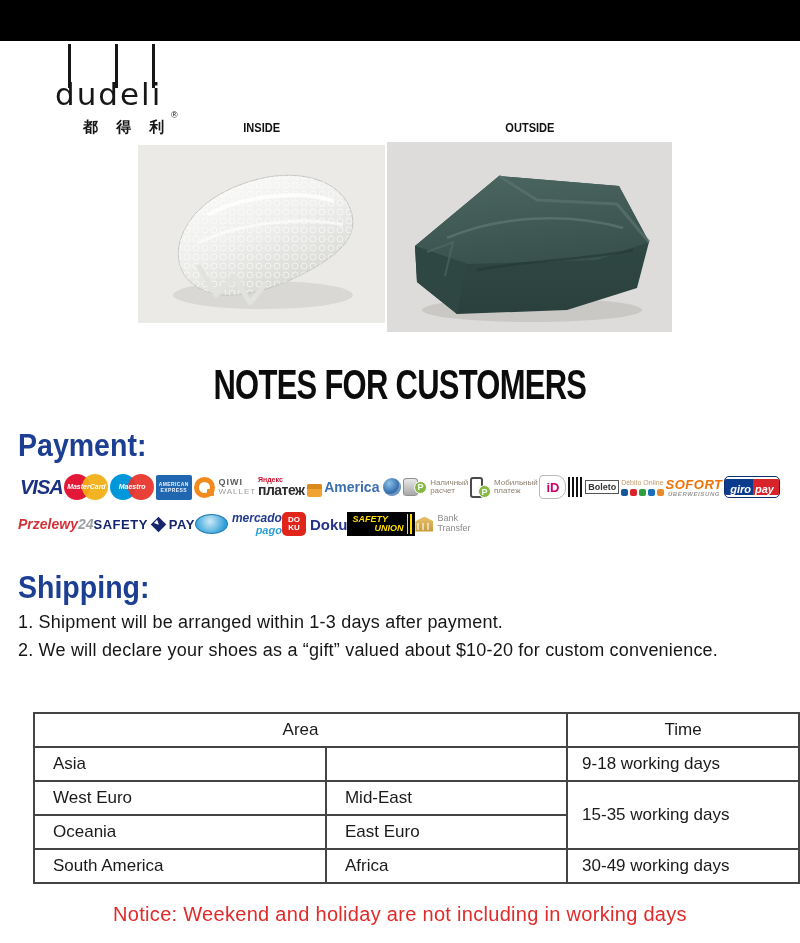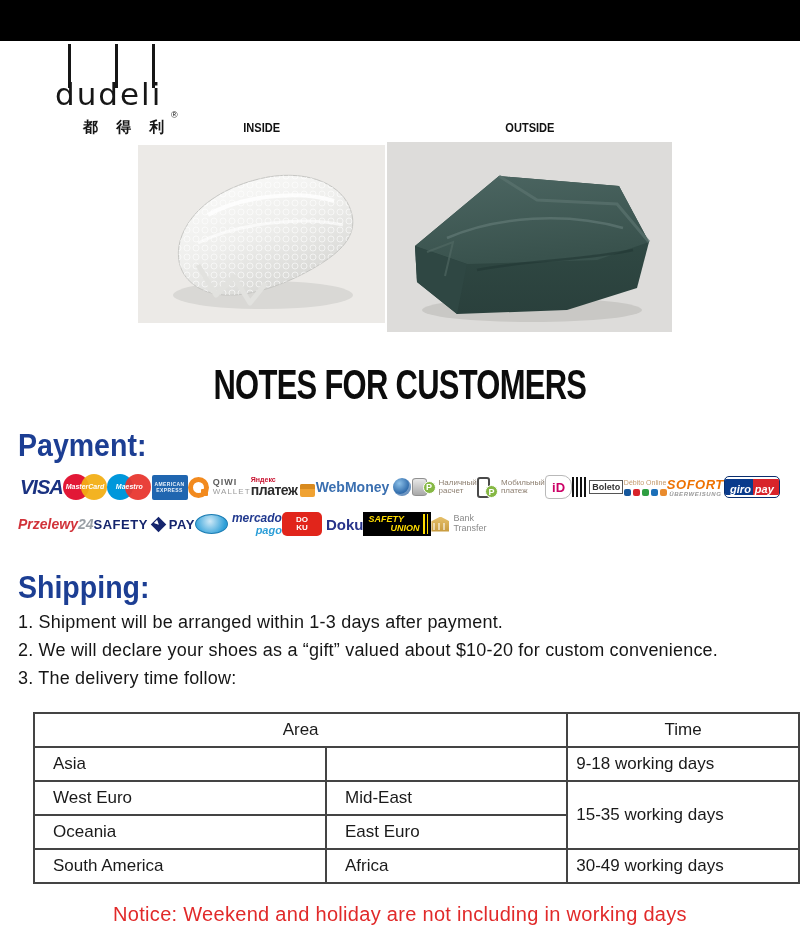--- a/index.html
+++ b/index.html
@@ -111,21 +111,21 @@
   .safetypay { font-weight:900; font-size:13px; color:#15256d; letter-spacing:.5px; }
   .diamond { width:11px; height:11px; background:#15256d; transform:rotate(45deg); margin:0 5px; position:relative; }
   .diamond::after { content:""; position:absolute; inset:3px; background:#fff; transform:translateX(-2px); clip-path:polygon(0 0,100% 50%,0 100%); }
 
   .mercado { gap:4px; }
   .mp-oval { width:33px; height:20px; border-radius:50%; background:radial-gradient(circle at 45% 35%, #cfe9f7, #2d9fd8 75%); border:1px solid #1d7db3; }
   .mercado .t1 { font-style:italic; font-weight:900; font-size:12px; color:#223a8f; }
   .mercado .t2 { font-style:italic; font-weight:900; font-size:11px; color:#2d9fd8; align-self:flex-end; }
 
   .doku { gap:4px; }
-  .doku-box { width:40px; height:24px; background:#e1251b; border-radius:5px; color:#fff; display:flex; flex-direction:column; align-items:center; justify-content:center; font-weight:900; font-size:8px; line-height:1; }
+  .doku-box { width:24px; height:24px; background:#e1251b; border-radius:5px; color:#fff; display:flex; flex-direction:column; align-items:center; justify-content:center; font-weight:900; font-size:8px; line-height:1; }
   .doku .lbl { font-weight:700; font-size:15px; color:#28348a; }
 
   .wu { position:relative; width:68px; height:24px; background:#000; display:flex; flex-direction:column; align-items:flex-start; justify-content:center; padding-left:5px; }
   .wu span { font-style:italic; font-weight:900; font-size:9px; color:#ffdd00; line-height:1.05; }
   .wu .wu2 { align-self:flex-end; margin-right:12px; }
   .wu-bars { position:absolute; right:2px; top:2px; bottom:2px; width:6px; background:repeating-linear-gradient(90deg,#ffdd00 0 1.5px,#000 1.5px 3.5px); }
 
   .bank { gap:4px; }
   .bank-icon { width:18px; height:15px; background:linear-gradient(#e6c06a,#c79a3d); clip-path:polygon(50% 0,100% 32%,100% 100%,0 100%,0 32%); position:relative; }
   .bank-icon::after { content:""; position:absolute; left:2px; right:2px; top:6px; bottom:2px; background:repeating-linear-gradient(90deg, rgba(255,255,255,.55) 0 2px, transparent 2px 5px); }
@@ -133,21 +133,21 @@
 
   
   .ship-list { position:absolute; left:18px; top:612px; width:770px; color:#161616; }
   .ship-list div { font-size:18px; letter-spacing:.2px; margin-bottom:7px; font-weight:500; }
 
   
   .dtable { position:absolute; left:33px; top:712px; border-collapse:collapse; table-layout:fixed; }
   .dtable td { border:2px solid #444; font-size:17px; color:#1a1a1a; height:34px; padding-left:18px; font-weight:500; }
   .dtable td.hdr { text-align:center; padding-left:0; }
   .dtable .w1 { width:300px; } .dtable .w2 { width:248px; } .dtable .w3 { width:238px; }
-  .dtable td.timecell { padding-left:8px; }
+  .dtable td.timecell { padding-left:14px; }
 
   .notice { position:absolute; left:0; top:903px; width:800px; text-align:center; font-size:20px; font-weight:500; color:#e12a2a; letter-spacing:.3px; }
 </style>
 </head>
 <body>
 
 <div id="stage">
 
   <div class="topbar"></div>
 
@@ -235,21 +235,21 @@
       </span>
     </span>
     <span class="pi yandex">
       <span class="twoline">
         <span class="t1">Яндекс</span>
         <span class="t2">платеж</span>
       </span>
       <i class="wallet"></i>
     </span>
     <span class="pi webmoney">
-      <span class="t">WebMoney</span>
+      <span class="t">America</span>
       <i class="globe"></i>
     </span>
     <span class="pi cash">
       <i class="coins"></i>
       <span class="pcoin">P</span>
       <span class="twoline ru-label">
         <span class="t1">Наличный</span>
         <span class="t2">расчет</span>
       </span>
     </span>
@@ -324,21 +324,20 @@
         <span class="t2">Transfer</span>
       </span>
     </span>
   </div>
 
   <div class="blue-head ship-head"><span>Shipping:</span></div>
 
   <div class="ship-list">
     <div>1. Shipment will be arranged within 1-3 days after payment.</div>
     <div>2. We will declare your shoes as a “gift” valued about $10-20 for custom convenience.</div>
-    <div>3. The delivery time follow:</div>
   </div>
 
   <table class="dtable">
     <tbody>
         <tr>
       <td colspan="2" class="hdr">Area</td>
       <td class="hdr w3">Time</td>
     </tr>
     <tr>
       <td class="w1">Asia</td>

